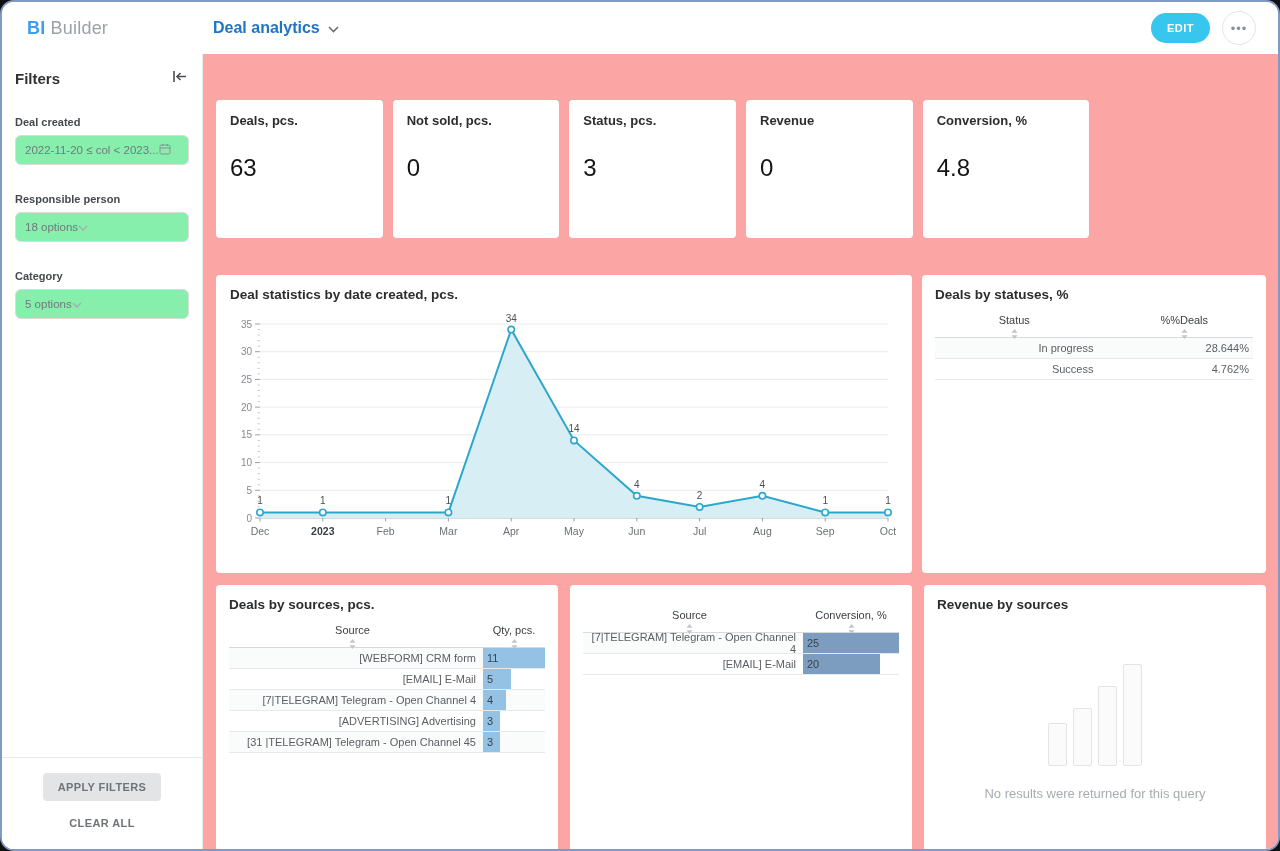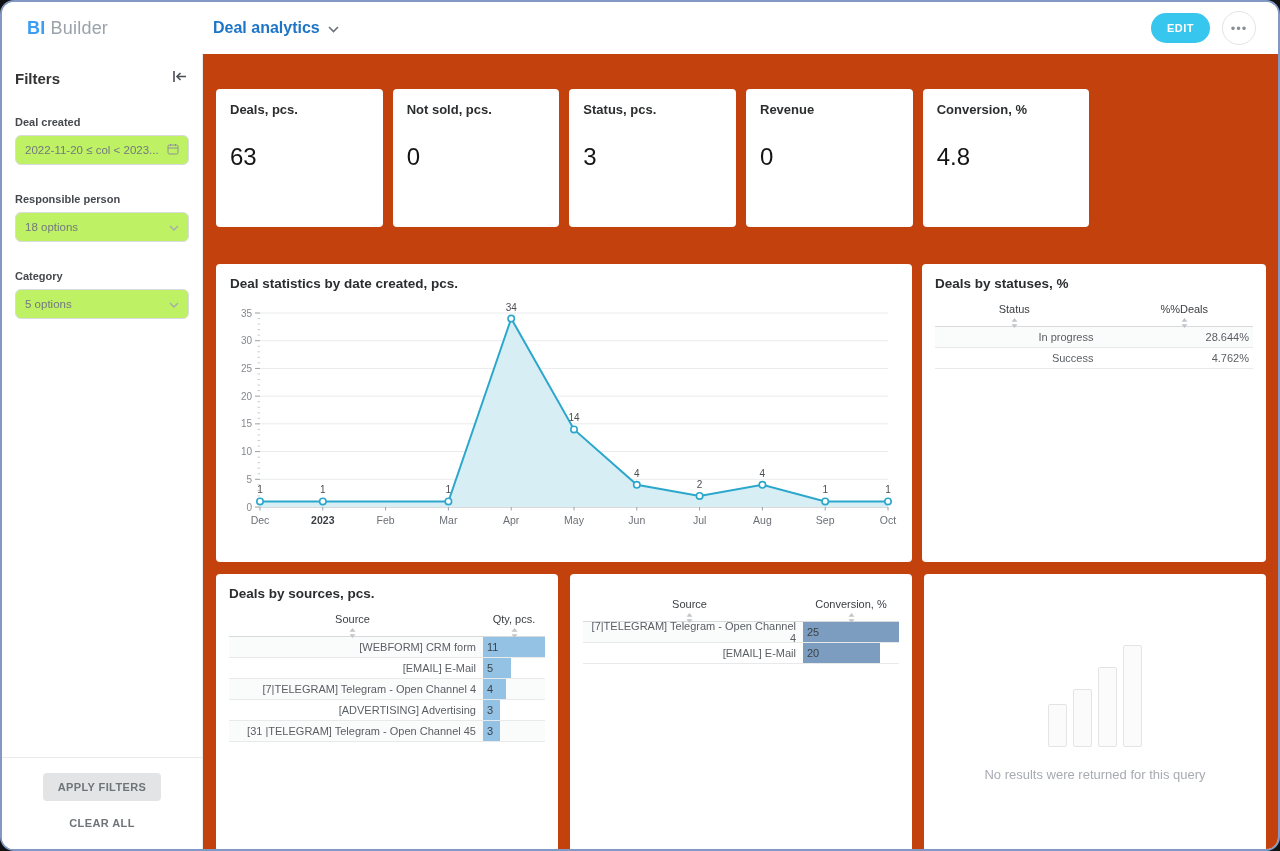--- a/index.html
+++ b/index.html
@@ -22,32 +22,32 @@
     color:#8b9096; font-size:13px; letter-spacing:1px; cursor:pointer; display:flex; align-items:center; justify-content:center; }
   
   .content { flex:1; display:flex; min-height:0; }
   .sidebar { width:201px; min-width:201px; background:#fff; border-right:1px solid #e9eaeb;
     position:relative; padding:14px 13px 0 13px; }
   .filters-head { display:flex; align-items:center; justify-content:space-between; }
   .filters-title { font-size:15px; font-weight:bold; color:#333; }
   .collapse-btn { background:none; border:none; cursor:pointer; padding:2px; }
   .filter-group { margin-top:28px; }
   .filter-label { font-size:11px; font-weight:bold; color:#45494e; margin-bottom:7px; }
-  .filter-control { height:30px; border:1px solid #d9dbde; border-radius:6px; background:#bef264;
-    display:flex; align-items:center; justify-content:space-between; padding:0 9px;
+  .filter-control { height:30px; border:1px solid #d9dbde; border-radius:6px; background:#86efac;
+    display:flex; align-items:center; padding:0 9px;
     font-size:11.5px; color:#73787e; cursor:pointer; }
   .filter-control .val { overflow:hidden; white-space:nowrap; text-overflow:ellipsis; }
   .sidebar-actions { position:absolute; left:0; right:0; bottom:0; border-top:1px solid #e9eaeb;
     padding:15px 0 20px; text-align:center; background:#fff; }
   .apply-btn { background:#e3e4e6; border:none; border-radius:4px; color:#6f7479; font-weight:bold;
     font-size:11px; letter-spacing:.4px; padding:8px 15px; cursor:pointer; }
   .clear-btn { display:block; margin:16px auto 0; background:none; border:none; color:#6f7479;
     font-weight:bold; font-size:11px; letter-spacing:.4px; cursor:pointer; }
   
-  .main { flex:1; background:#c2410c; padding:35px 12px 0 13px; overflow:hidden; }
+  .main { flex:1; background:#fca5a5; padding:46px 12px 0 13px; overflow:hidden; }
   .card { background:#fff; border-radius:4px; }
   .kpi-grid { display:grid; grid-template-columns:repeat(6,1fr); gap:10px; }
   .kpi-card { height:138px; padding:13px 14px; }
   .kpi-label { font-size:13px; font-weight:bold; color:#2b2d2f; }
   .kpi-value { font-size:24px; color:#141414; margin-top:26px; }
   .mid-grid { display:grid; grid-template-columns:2fr 1fr; gap:10px; margin-top:37px; height:298px; }
   .bottom-grid { display:grid; grid-template-columns:1fr 1fr 1fr; gap:12px; margin-top:12px; height:279px; }
   .card-title { font-size:13.5px; font-weight:bold; color:#2b2d2f; }
   .chart-card { padding:12px 14px; }
   .chart-wrap { margin-top:6px; }
@@ -437,20 +437,21 @@
       <div class="t-bar" style="width: 80%; background: rgb(124, 157, 192);">
                       <span>20</span>
                     </div>
     </div>
   </div>
 </div>
           </div>
         </div>
 
         <div class="card empty-card">
+          <div class="card-title">Revenue by sources</div>
           <div class="empty-body">
             <div class="empty-bars">
               <div style="height:43px"></div>
                 <div style="height:58px"></div>
                 <div style="height:80px"></div>
                 <div style="height:102px"></div>
             </div>
             <div class="empty-text">No results were returned for this query</div>
           </div>
         </div>

